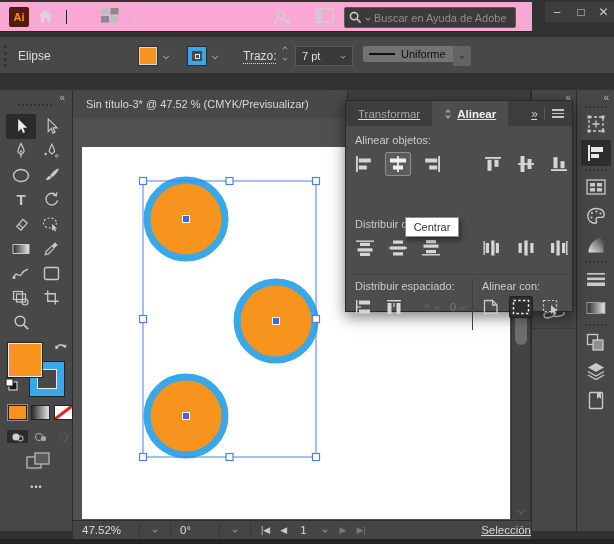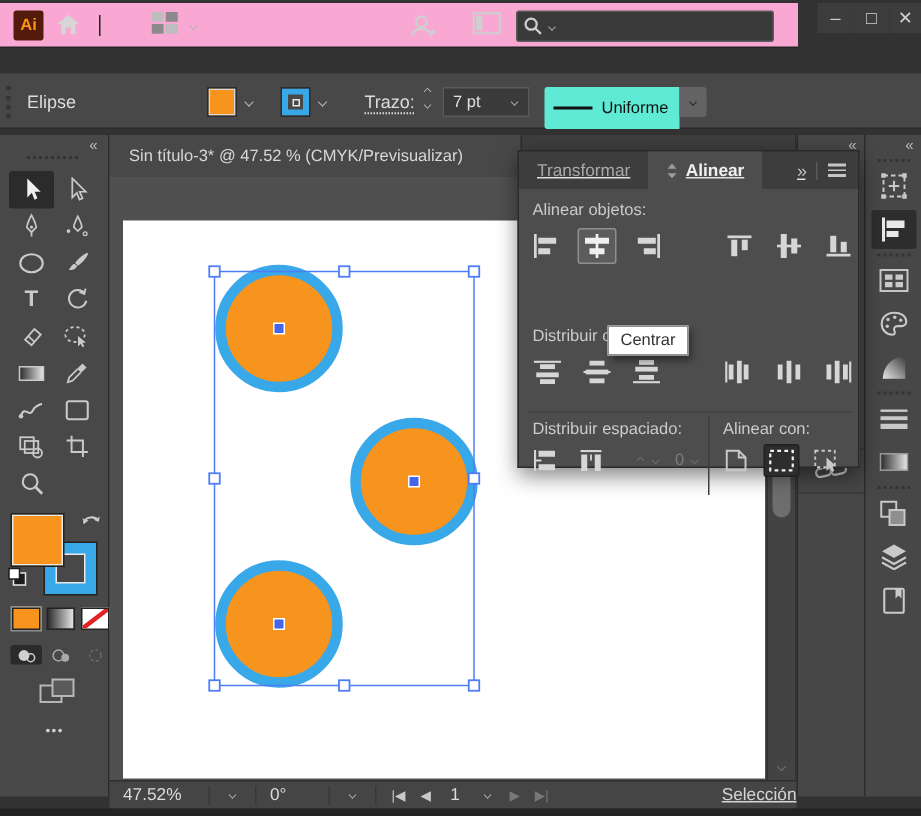--- a/index.html
+++ b/index.html
@@ -27,37 +27,37 @@
   .cv.sm { transform:rotate(45deg) scale(.6); }
   .cv.up { transform:rotate(-135deg) scale(.6); }
   .cv.dim { border-color:#6f6f6f; }
 
   
   .menubar { position:absolute; left:0; top:31px; width:614px; height:21px; background:#323232;
              border-bottom:1px solid #272727; display:flex; align-items:center; padding-left:4px; }
   .menu-item { padding:0 9px; color:#e4e4e4; font-size:12.5px; }
 
   
-  .controlbar { position:absolute; left:0; top:49px; width:614px; height:37px; background:#484848;
+  .controlbar { position:absolute; left:0; top:37px; width:614px; height:37px; background:#484848;
                 border-bottom:1px solid #2c2c2c; }
   .grip-v { position:absolute; left:4px; top:8px; width:3px; height:22px;
             border-left:3px dotted #353535; }
   .cb-label { position:absolute; top:12px; color:#dcdcdc; font-size:12px; }
   .swatch-fill { position:absolute; left:139px; top:10px; width:18px; height:18px; background:#F7941E;
                  border:1px solid #d9d9d9; outline:1px solid #2c2c2c; }
   .swatch-stroke { position:absolute; left:188px; top:10px; width:18px; height:18px;
                    border:4px solid #38A8E8; background:#484848; outline:1px solid #2c2c2c;
                    display:flex; align-items:center; justify-content:center; }
   .swatch-stroke .dot { width:5px; height:5px; border:1px solid #e8e8e8; background:#484848; }
   .cb-chev { position:absolute; top:16px; }
   .stepper { position:absolute; left:282px; top:9px; display:flex; flex-direction:column; gap:3px;
              align-items:center; }
   .field { position:absolute; background:#3a3a3a; border:1px solid #5a5a5a; border-radius:0;
            display:flex; align-items:center; color:#e0e0e0; font-size:11px; }
-  .profile-field { position:absolute; left:363px; top:9px; width:90px; height:28px; background:#5eead4;
+  .profile-field { position:absolute; left:363px; top:9px; width:90px; height:16px; background:#737373;
                    border-radius:2px 0 0 2px; display:flex; align-items:center; gap:6px; padding:0 6px; }
   .profile-field .line { width:26px; height:2px; background:#111; }
   .profile-field span { color:#111; font-size:11px; }
   .profile-btn { position:absolute; left:453px; top:9px; width:18px; height:20px; background:#636363;
                  border-radius:0 2px 2px 0; display:flex; align-items:center; justify-content:center; }
   .profile-btn .cv { border-color:#222; }
 
   
   .toolbar { position:absolute; left:0; top:90px; width:73px; height:441px; background:#484848;
              border-right:1px solid #2c2c2c; }
@@ -182,20 +182,21 @@
           <rect x="0.8" y="0.8" width="17.4" height="13.4" fill="none" stroke="#cfcfcf" stroke-width="1.4"></rect>
           <rect x="2.5" y="2.5" width="4" height="10" fill="#cfcfcf"></rect>
         </svg>
     </div>
     <div class="search-box">
       <svg class="ic" width="13" height="13" viewBox="0 0 14 14">
           <circle cx="5.5" cy="5.5" r="4" fill="none" stroke="#cfcfcf" stroke-width="1.6"></circle>
           <line x1="8.6" y1="8.6" x2="12.5" y2="12.5" stroke="#cfcfcf" stroke-width="1.6"></line>
         </svg>
       <span class="cv sm" style="margin:0 3px"></span>
+      <input type="text" placeholder="Buscar en Ayuda de Adobe" style="">
     </div>
     <div class="win-btn" style="left:545px">–</div>
     <div class="win-btn" style="left:569px">□</div>
     <div class="win-btn" style="left:593px;width:21px">✕</div>
   </div>
 
 
   <div class="controlbar">
     <div class="grip-v"></div>
     <span class="cb-label" style="left:18px">Elipse</span>

